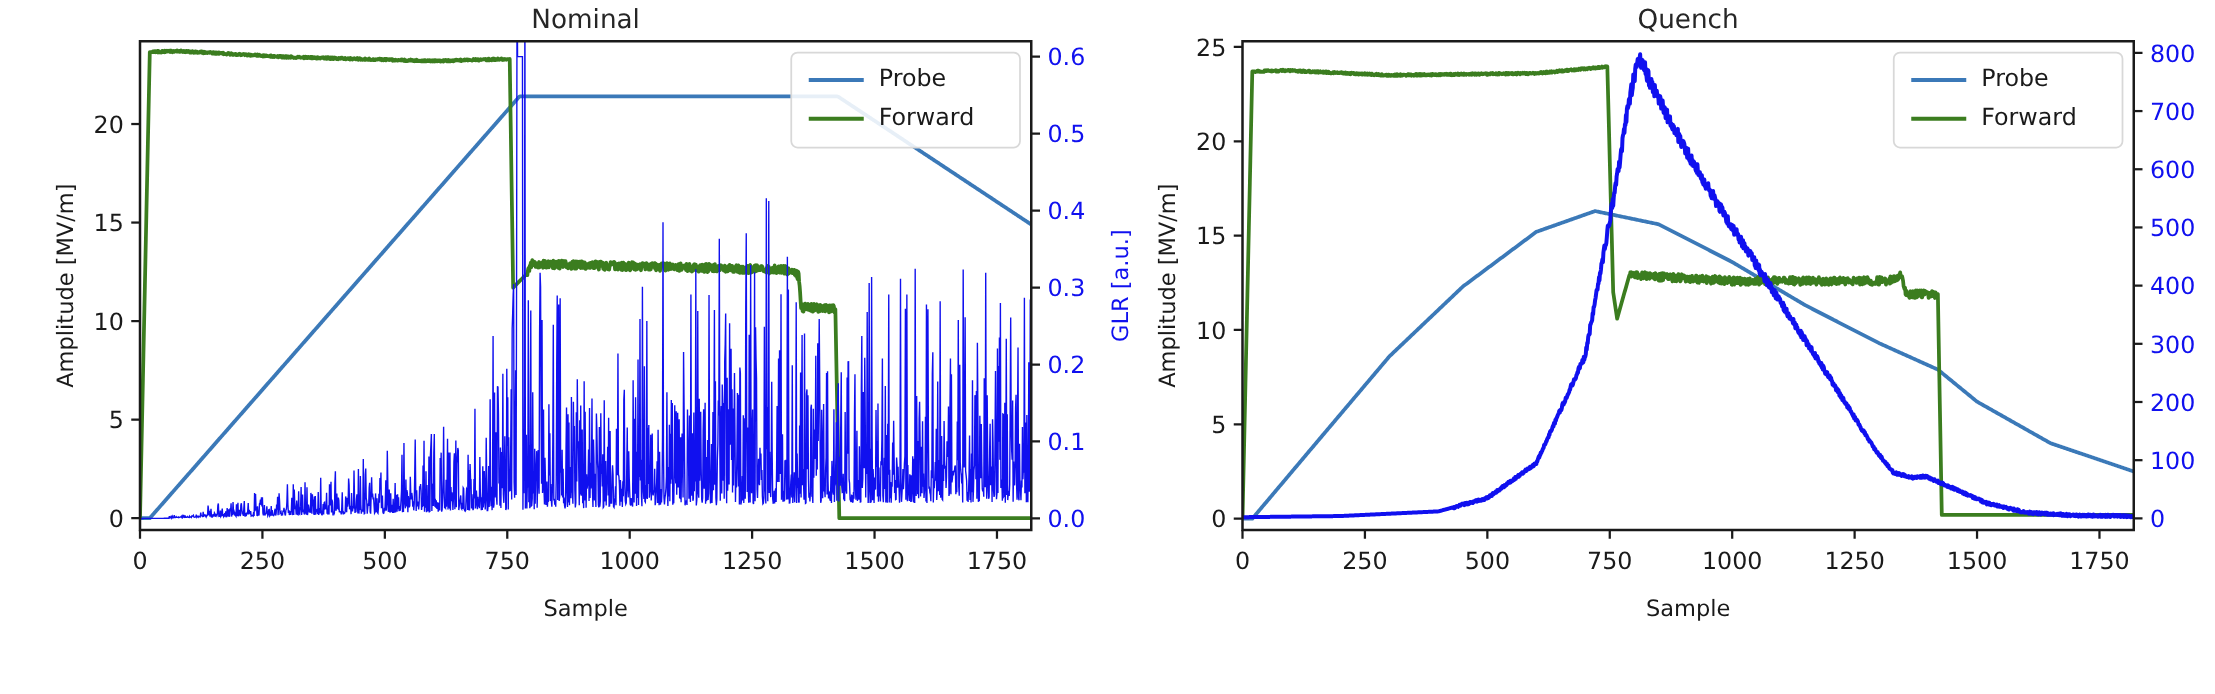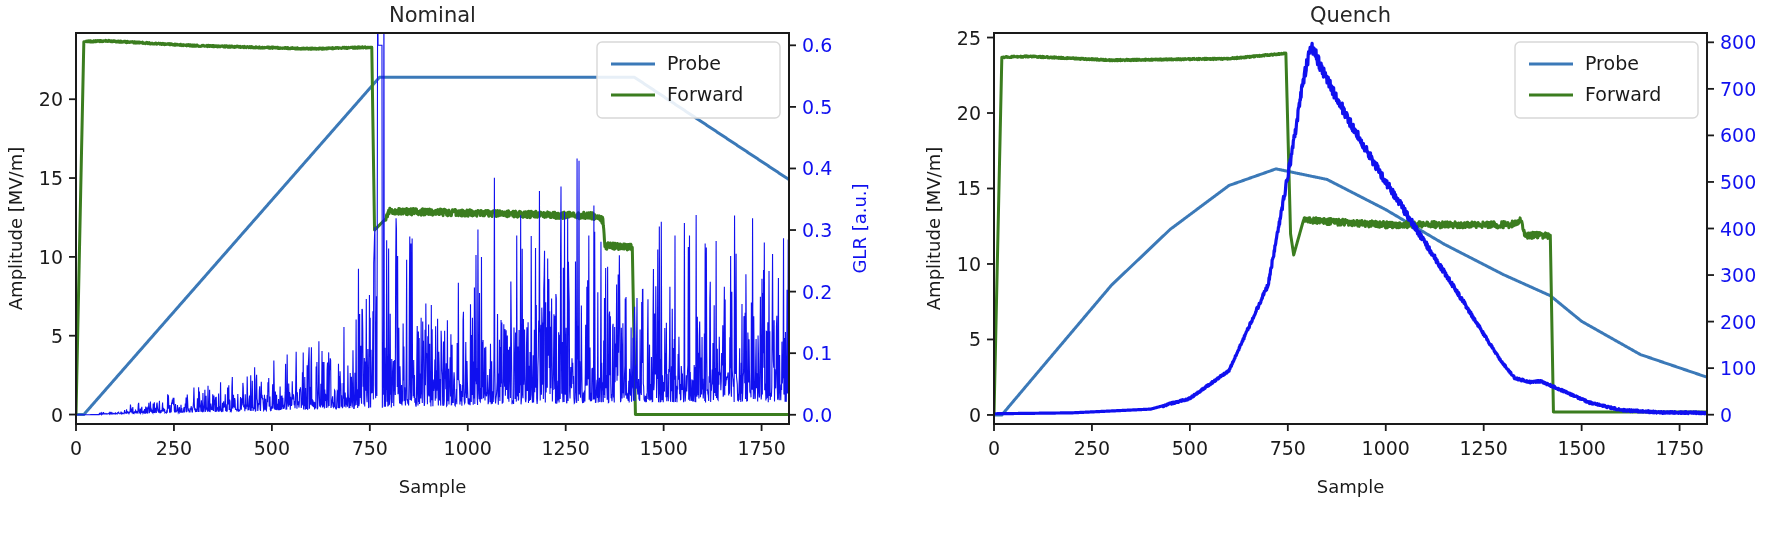--- a/index.html
+++ b/index.html
@@ -3,21 +3,21 @@
 <meta charset="utf-8">
 <style>
   html,body{margin:0;padding:0;}
   body{
     width:1772px;height:555px;background:#ffffff;
     font-family:"DejaVu Sans","Liberation Sans",sans-serif;
     overflow:hidden;
   }
   #figure{position:relative;width:1772px;height:555px;}
   .panel{position:absolute;top:0;height:555px;width:886px;}
-  #panel-left{left:0;}
+  #panel-left{left:0;padding-left:36px;}
   #panel-right{left:918px;}
   .panel svg{display:block;width:886px;height:555px;}
   text{font-family:"DejaVu Sans","Liberation Sans",sans-serif;}
   .title{font-size:21px;fill:#262626;text-anchor:middle;}
   .ticklab{font-size:19px;fill:#1a1a1a;}
   .ticklab-r{font-size:19px;}
   .axlabel{font-size:18px;fill:#1a1a1a;text-anchor:middle;}
   .axlabel-r{font-size:18px;text-anchor:middle;}
   .legend-text{font-size:19px;fill:#1a1a1a;dominant-baseline:middle;}
   .spine{fill:none;stroke:#1a1a1a;stroke-width:2;}

